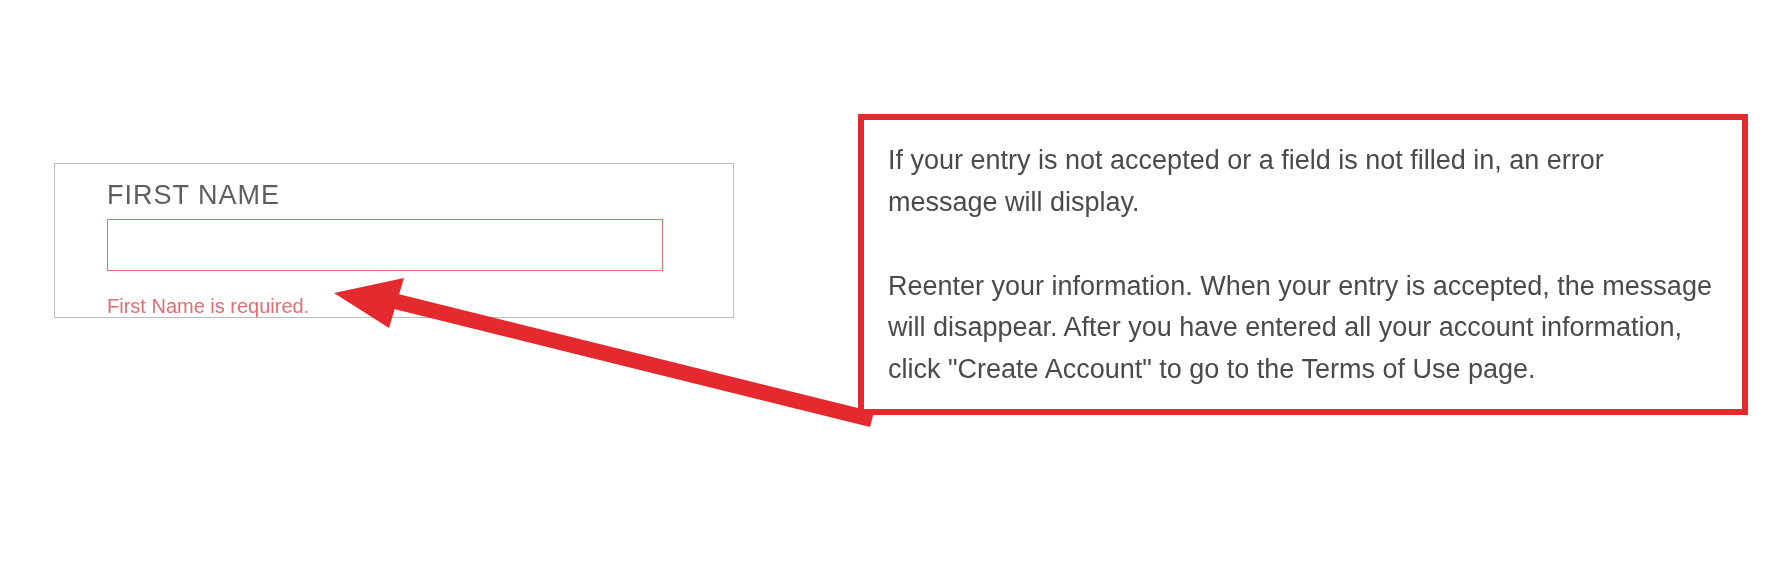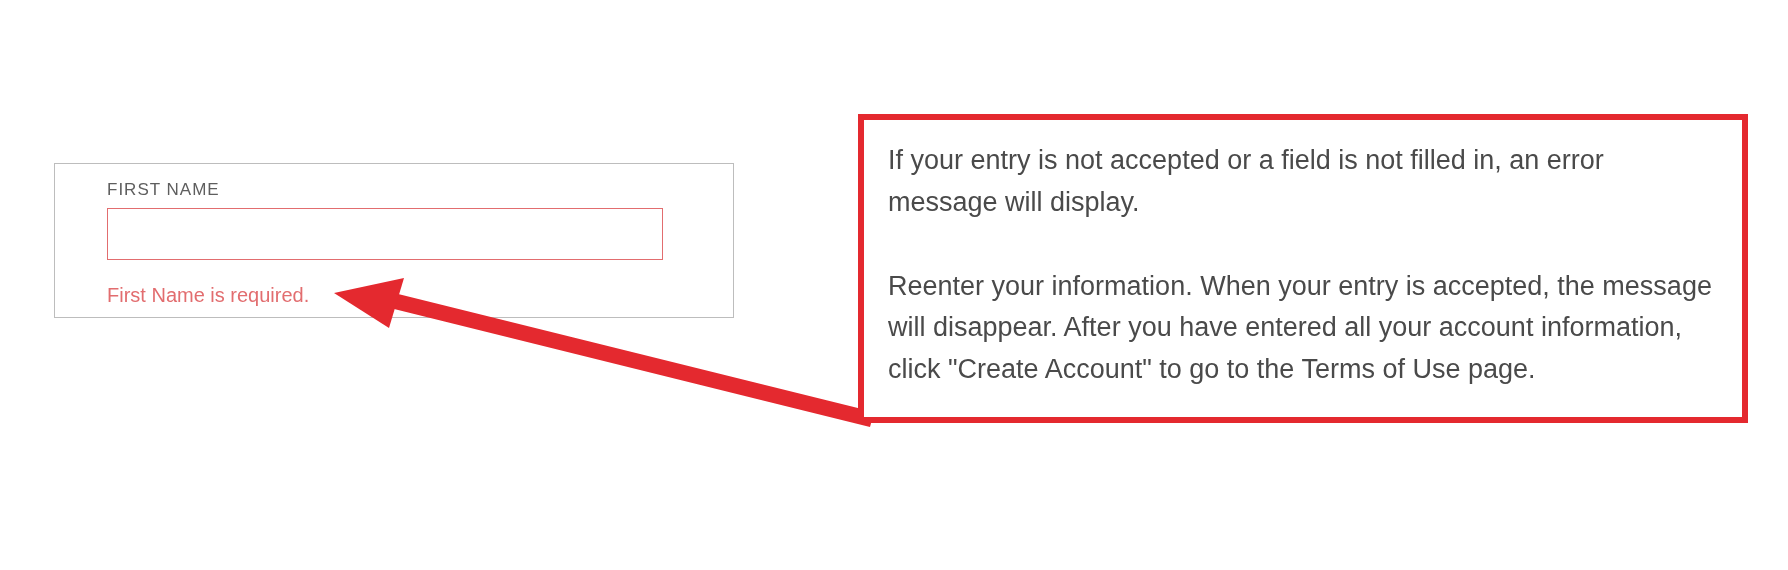--- a/index.html
+++ b/index.html
@@ -23,21 +23,21 @@
     left: 54px;
     top: 163px;
     width: 680px;
     height: 155px;
     border: 1px solid #bdbdbd;
     background: #ffffff;
     box-sizing: border-box;
     padding: 16px 36px 16px 52px;
   }
   .field-label {
-    font-size: 17px;
+    font-size: 27px;
     letter-spacing: 1px;
     color: #5e5e5e;
     text-transform: uppercase;
     margin-bottom: 8px;
   }
   .field-input {
     width: 556px;
     height: 52px;
     border: 1px solid #e26d6f; 
     background: #ffffff;
@@ -54,21 +54,21 @@
   }
 
   
   .callout-box {
     position: absolute;
     left: 858px;
     top: 114px;
     width: 890px;
     border: 6px solid #e4292f;
     box-sizing: border-box;
-    padding: 20px 24px 26px 24px;
+    padding: 20px 24px 18px 24px;
     background: #ffffff;
   }
   .callout-text {
     font-size: 27px;
     line-height: 1.55;
     color: #4a4a4a;
     font-weight: 300;
     white-space: pre-wrap;
     font-family: "Avenir", "Segoe UI", "Helvetica Neue", Arial, sans-serif;
   }

